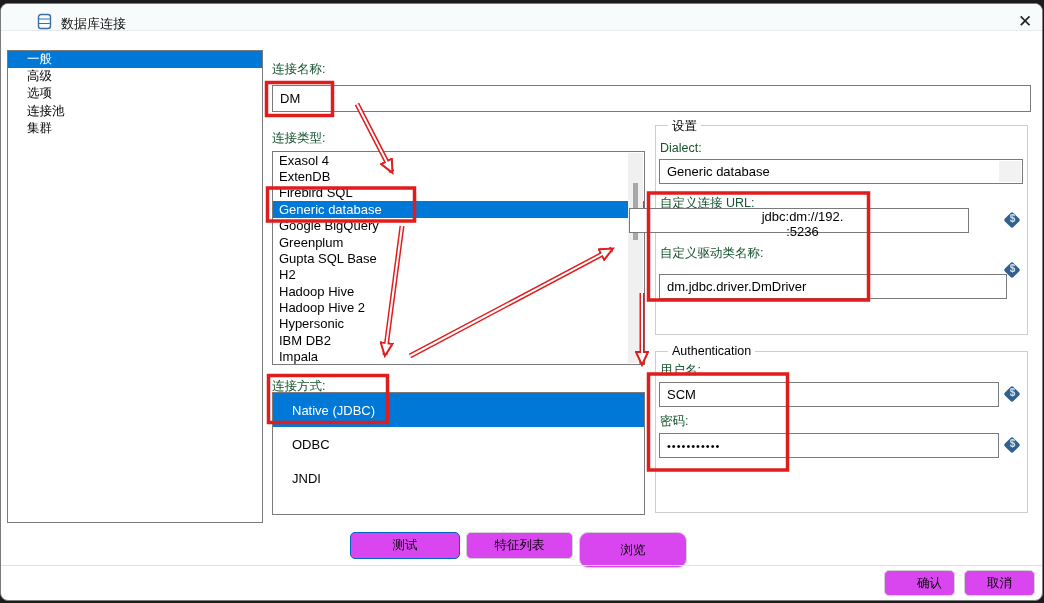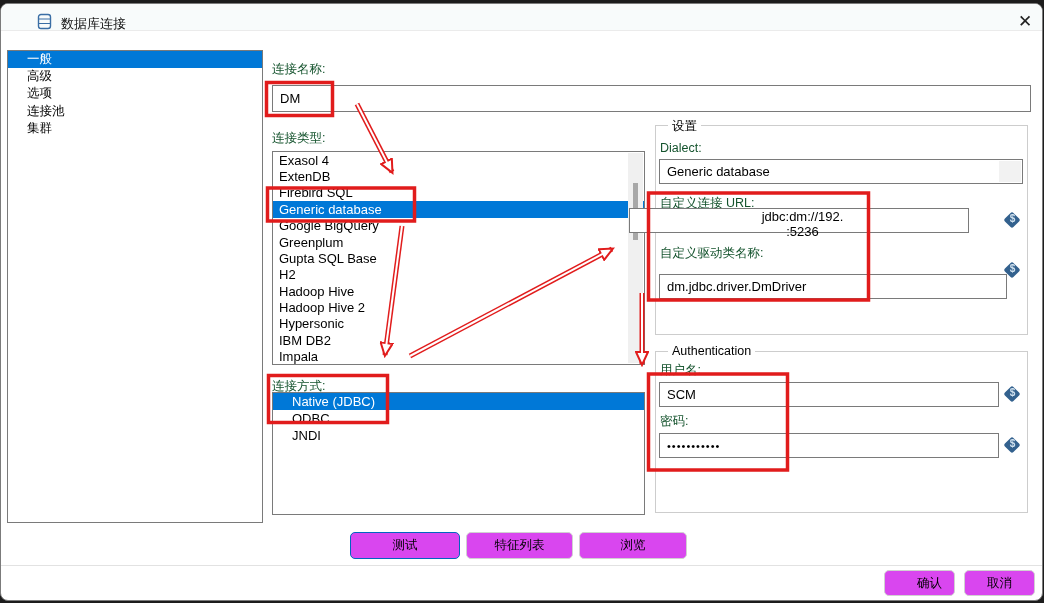--- a/index.html
+++ b/index.html
@@ -25,21 +25,21 @@
   .flabel { position:absolute; font-size:12.5px; color:#14532d; white-space:nowrap; }
   .tfield { position:absolute; border:1px solid #7a7a7a; background:#fff; font-size:13px; color:#000;
             display:flex; align-items:center; padding-left:7px; white-space:nowrap; }
 
   #type-list { left:272px; top:151px; width:373px; height:214px; }
   #type-list .lb-item { height:16.38px; padding-left:6px; font-size:13px; }
   .scroll-track { position:absolute; top:1px; right:1px; bottom:1px; width:15px; background:#f0f0f0; }
   .scroll-thumb { position:absolute; left:5px; top:30px; width:5px; height:57px; background:#a8a8a8; }
 
   #method-list { left:272px; top:392px; width:373px; height:123px; }
-  #method-list .lb-item { height:17px; font-size:13px; }
+  #method-list .lb-item { height:34px; font-size:13px; }
 
   .groupbox { position:absolute; border:1px solid #cdcdcd; background:transparent; }
   .legend { position:absolute; top:-8px; left:12px; background:#fff; padding:0 4px; font-size:12.5px; color:#000; white-space:nowrap; }
 
   .combo-btn { position:absolute; top:1px; right:1px; width:22px; bottom:1px; background:#f2f2f2; }
 
   .vdiamond { position:absolute; width:17px; height:17px; }
   .vdiamond .dshape { position:absolute; left:2px; top:2px; width:12px; height:12px; background:#33618e;
                       transform:rotate(45deg); border-radius:2px; }
   .vdiamond .dtxt { position:absolute; left:0; top:1px; width:17px; text-align:center; font-size:10px; color:#cfe0ee; font-weight:bold; }
@@ -151,21 +151,21 @@
   </span>
   <div class="flabel" style="left:660px; top:413px;">密码:</div>
   <div class="tfield" style="left:659px; top:433px; width:340px; height:25px; font-size:11px; letter-spacing:1px;">•••••••••••</div>
   <span class="vdiamond" style="left:1004px; top:437px;">
     <span class="dshape"></span>
         <span class="dtxt">$</span>
   </span>
 
   <div class="btn btn-primary" style="left:350px; top:532px; width:110px; height:27px;">测试</div>
   <div class="btn" style="left:466px; top:532px; width:107px; height:27px;">特征列表</div>
-  <div class="btn" style="left:579px; top:532px; width:108px; height:27px;">浏览</div>
+  <div class="btn" style="left:579px; top:532px; width:108px; height:36px;border-radius:9px;">浏览</div>
 
   <div class="footer-sep"></div>
 
   <div class="btn" style="left:884px; top:570px; width:71px; height:26px;padding-left:20px;">确认</div>
   <div class="btn" style="left:964px; top:570px; width:71px; height:26px;">取消</div>
 
 </div>
 </div>
 
 <svg id="annotations" viewBox="0 0 1044 603">

